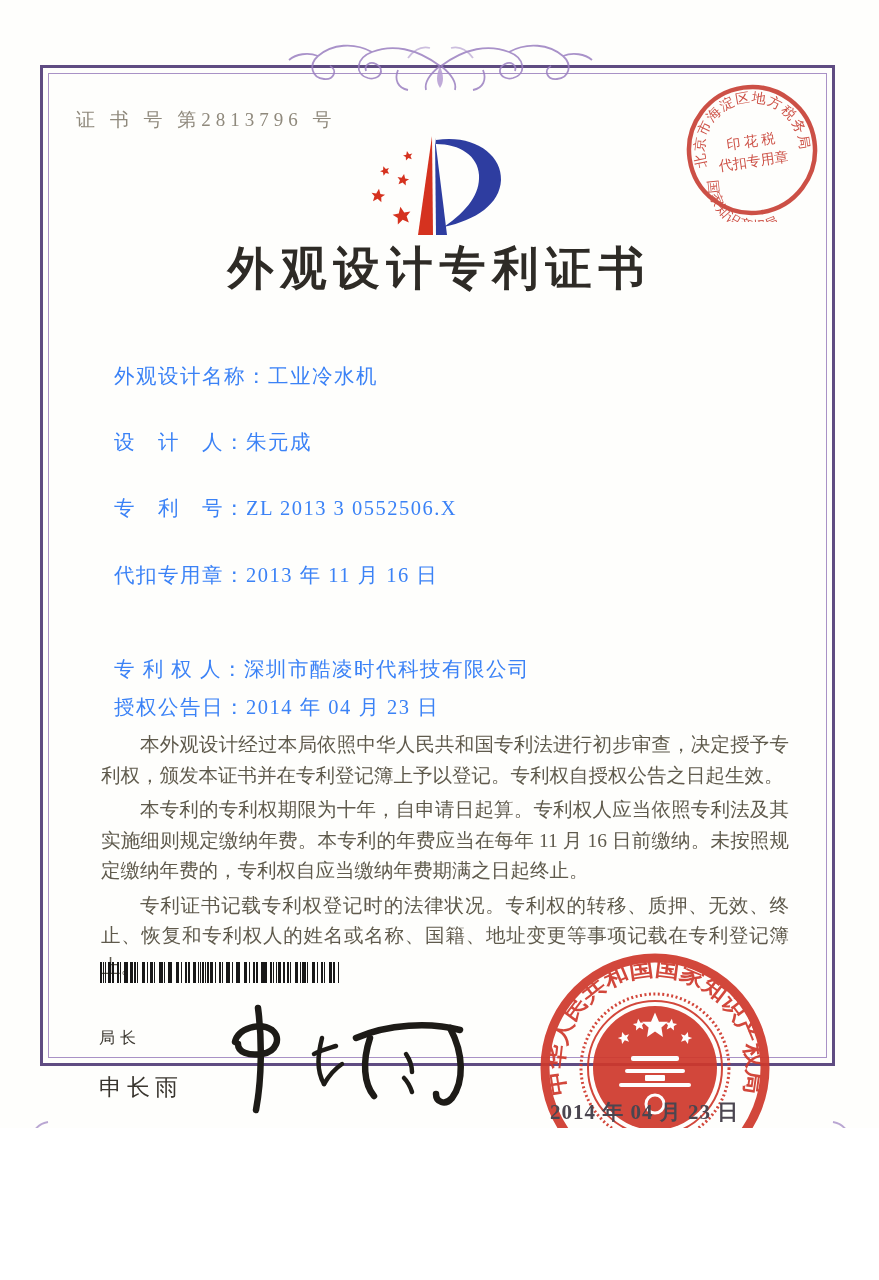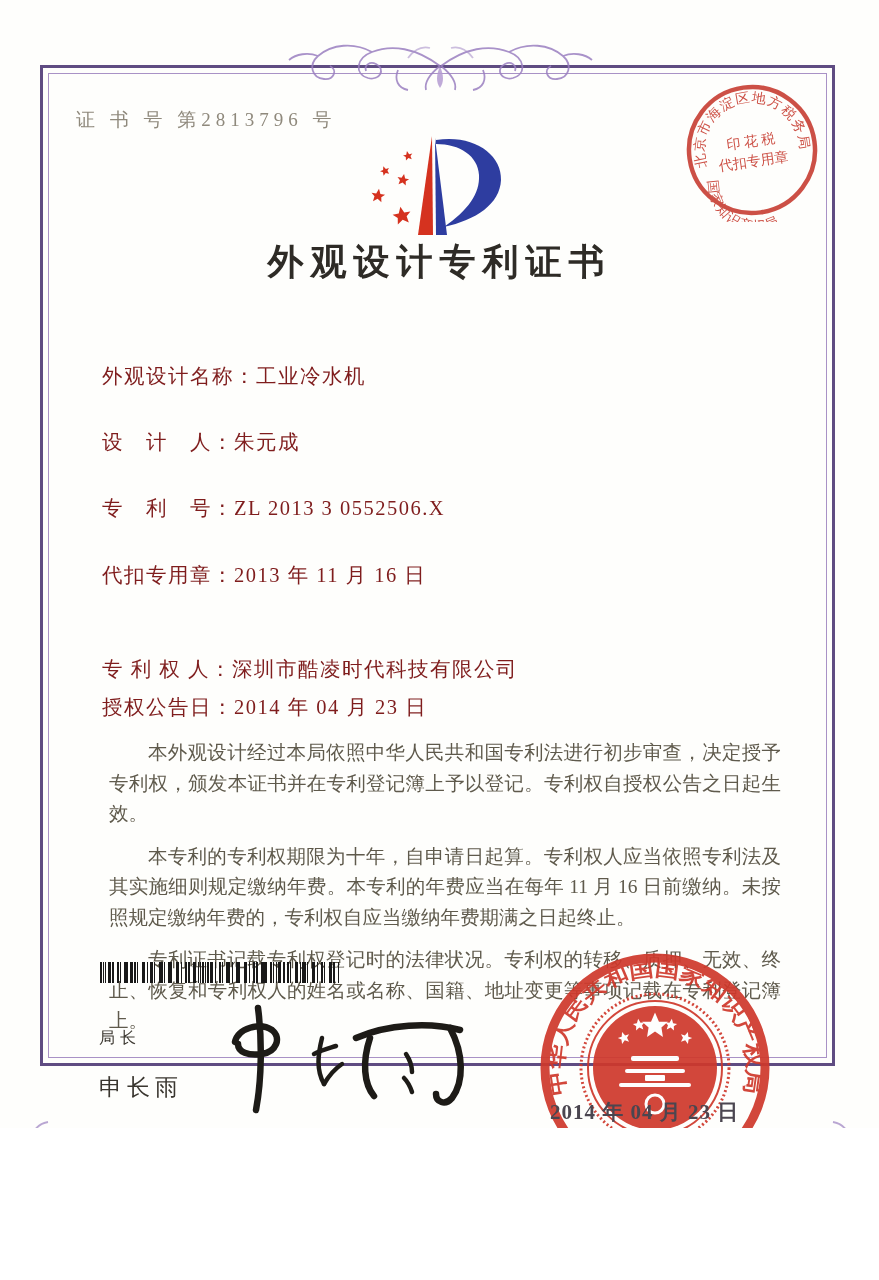--- a/index.html
+++ b/index.html
@@ -12,37 +12,37 @@
                border:1px solid #a992c6;}
   .ornament{position:absolute;pointer-events:none;}
   .orn-top{left:288px;top:36px;}
   .orn-bl{left:20px;top:1116px;}
   .orn-br{left:724px;top:1116px;transform:scaleX(-1);}
   
   .cert-no{position:absolute;left:76px;top:107px;font-size:19px;letter-spacing:5px;
            color:#8f897c;}
   .logo{position:absolute;left:368px;top:130px;}
   .title{position:absolute;left:0;right:0;top:238px;text-align:center;
-         font-size:36px;font-weight:600;letter-spacing:7px;color:#2e2b26;}
+         font-size:46px;font-weight:600;letter-spacing:7px;color:#2e2b26;}
   
   .tax-seal{position:absolute;left:680px;top:78px;opacity:.88;}
   
   .fields{position:absolute;left:98px;top:362px;width:640px;}
-  .field-row{position:absolute;left:4px;font-size:20.5px;letter-spacing:1.5px;
-             color:#7f1d1d;white-space:nowrap;}
+  .field-row{position:absolute;left:16px;font-size:20.5px;letter-spacing:1.5px;
+             color:#3b82f6;white-space:nowrap;}
   .field-row:nth-child(1){top:0;}
   .field-row:nth-child(2){top:66px;}
   .field-row:nth-child(3){top:132px;}
   .field-row:nth-child(4){top:199px;}
   .field-row:nth-child(5){top:265px;margin-top:28px;}
   .field-row:nth-child(6){top:331px;}
   
   .body-text{position:absolute;left:97px;top:726px;width:696px;font-size:19.5px;
              line-height:30.5px;color:#5f5a4c;text-align:justify;}
-  .body-text p{margin:12px;text-indent:2em;}
+  .body-text p{margin:4px;text-indent:2em;}
   
   .barcode{position:absolute;left:100px;top:962px;width:239px;height:21px;
     background:
      repeating-linear-gradient(90deg,#181818 0 2px,transparent 2px 3px,#181818 3px 4px,transparent 4px 8px,#181818 8px 11px,transparent 11px 13px,#181818 13px 14px,transparent 14px 17px),
      repeating-linear-gradient(90deg,transparent 0 5px,#181818 5px 6px,transparent 6px 12px,#181818 12px 14px,transparent 14px 19px);}
   
   .sig-title{position:absolute;left:99px;top:1028px;font-size:16px;letter-spacing:5px;color:#3a362f;}
   .sig-name{position:absolute;left:99px;top:1072px;font-size:23px;letter-spacing:5px;color:#3a362f;}
   .sig-script{position:absolute;left:198px;top:998px;}
   

